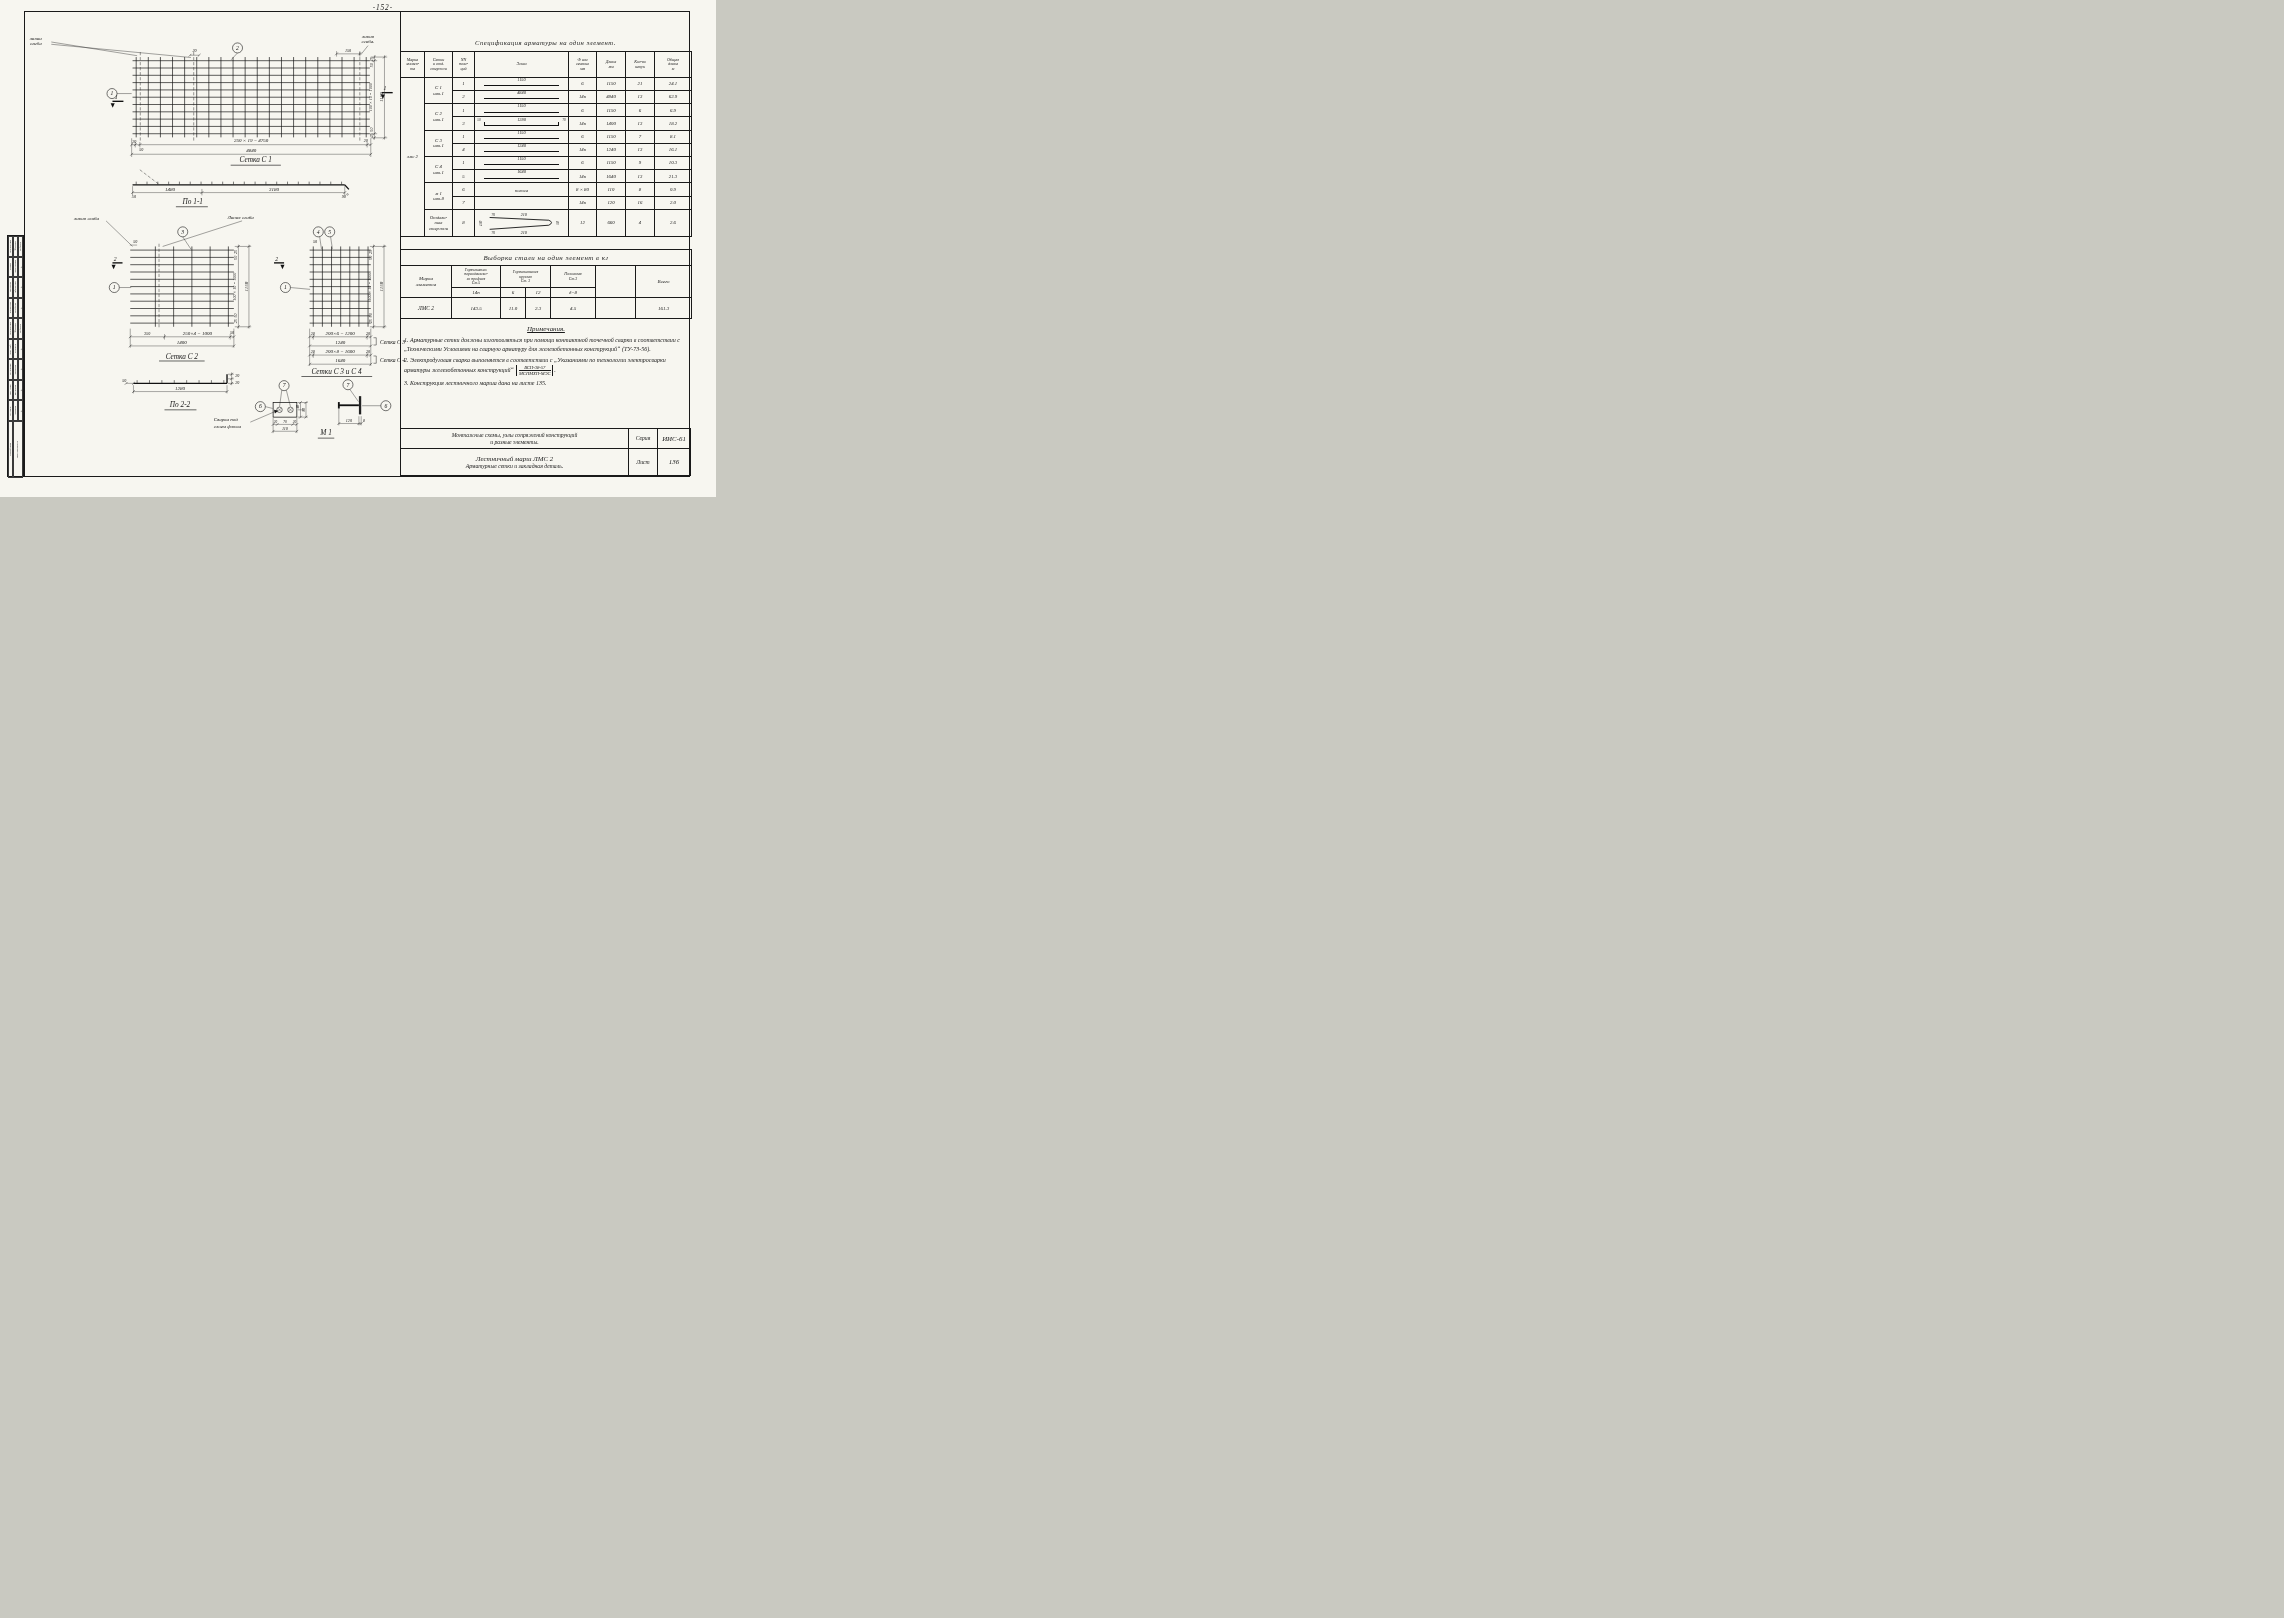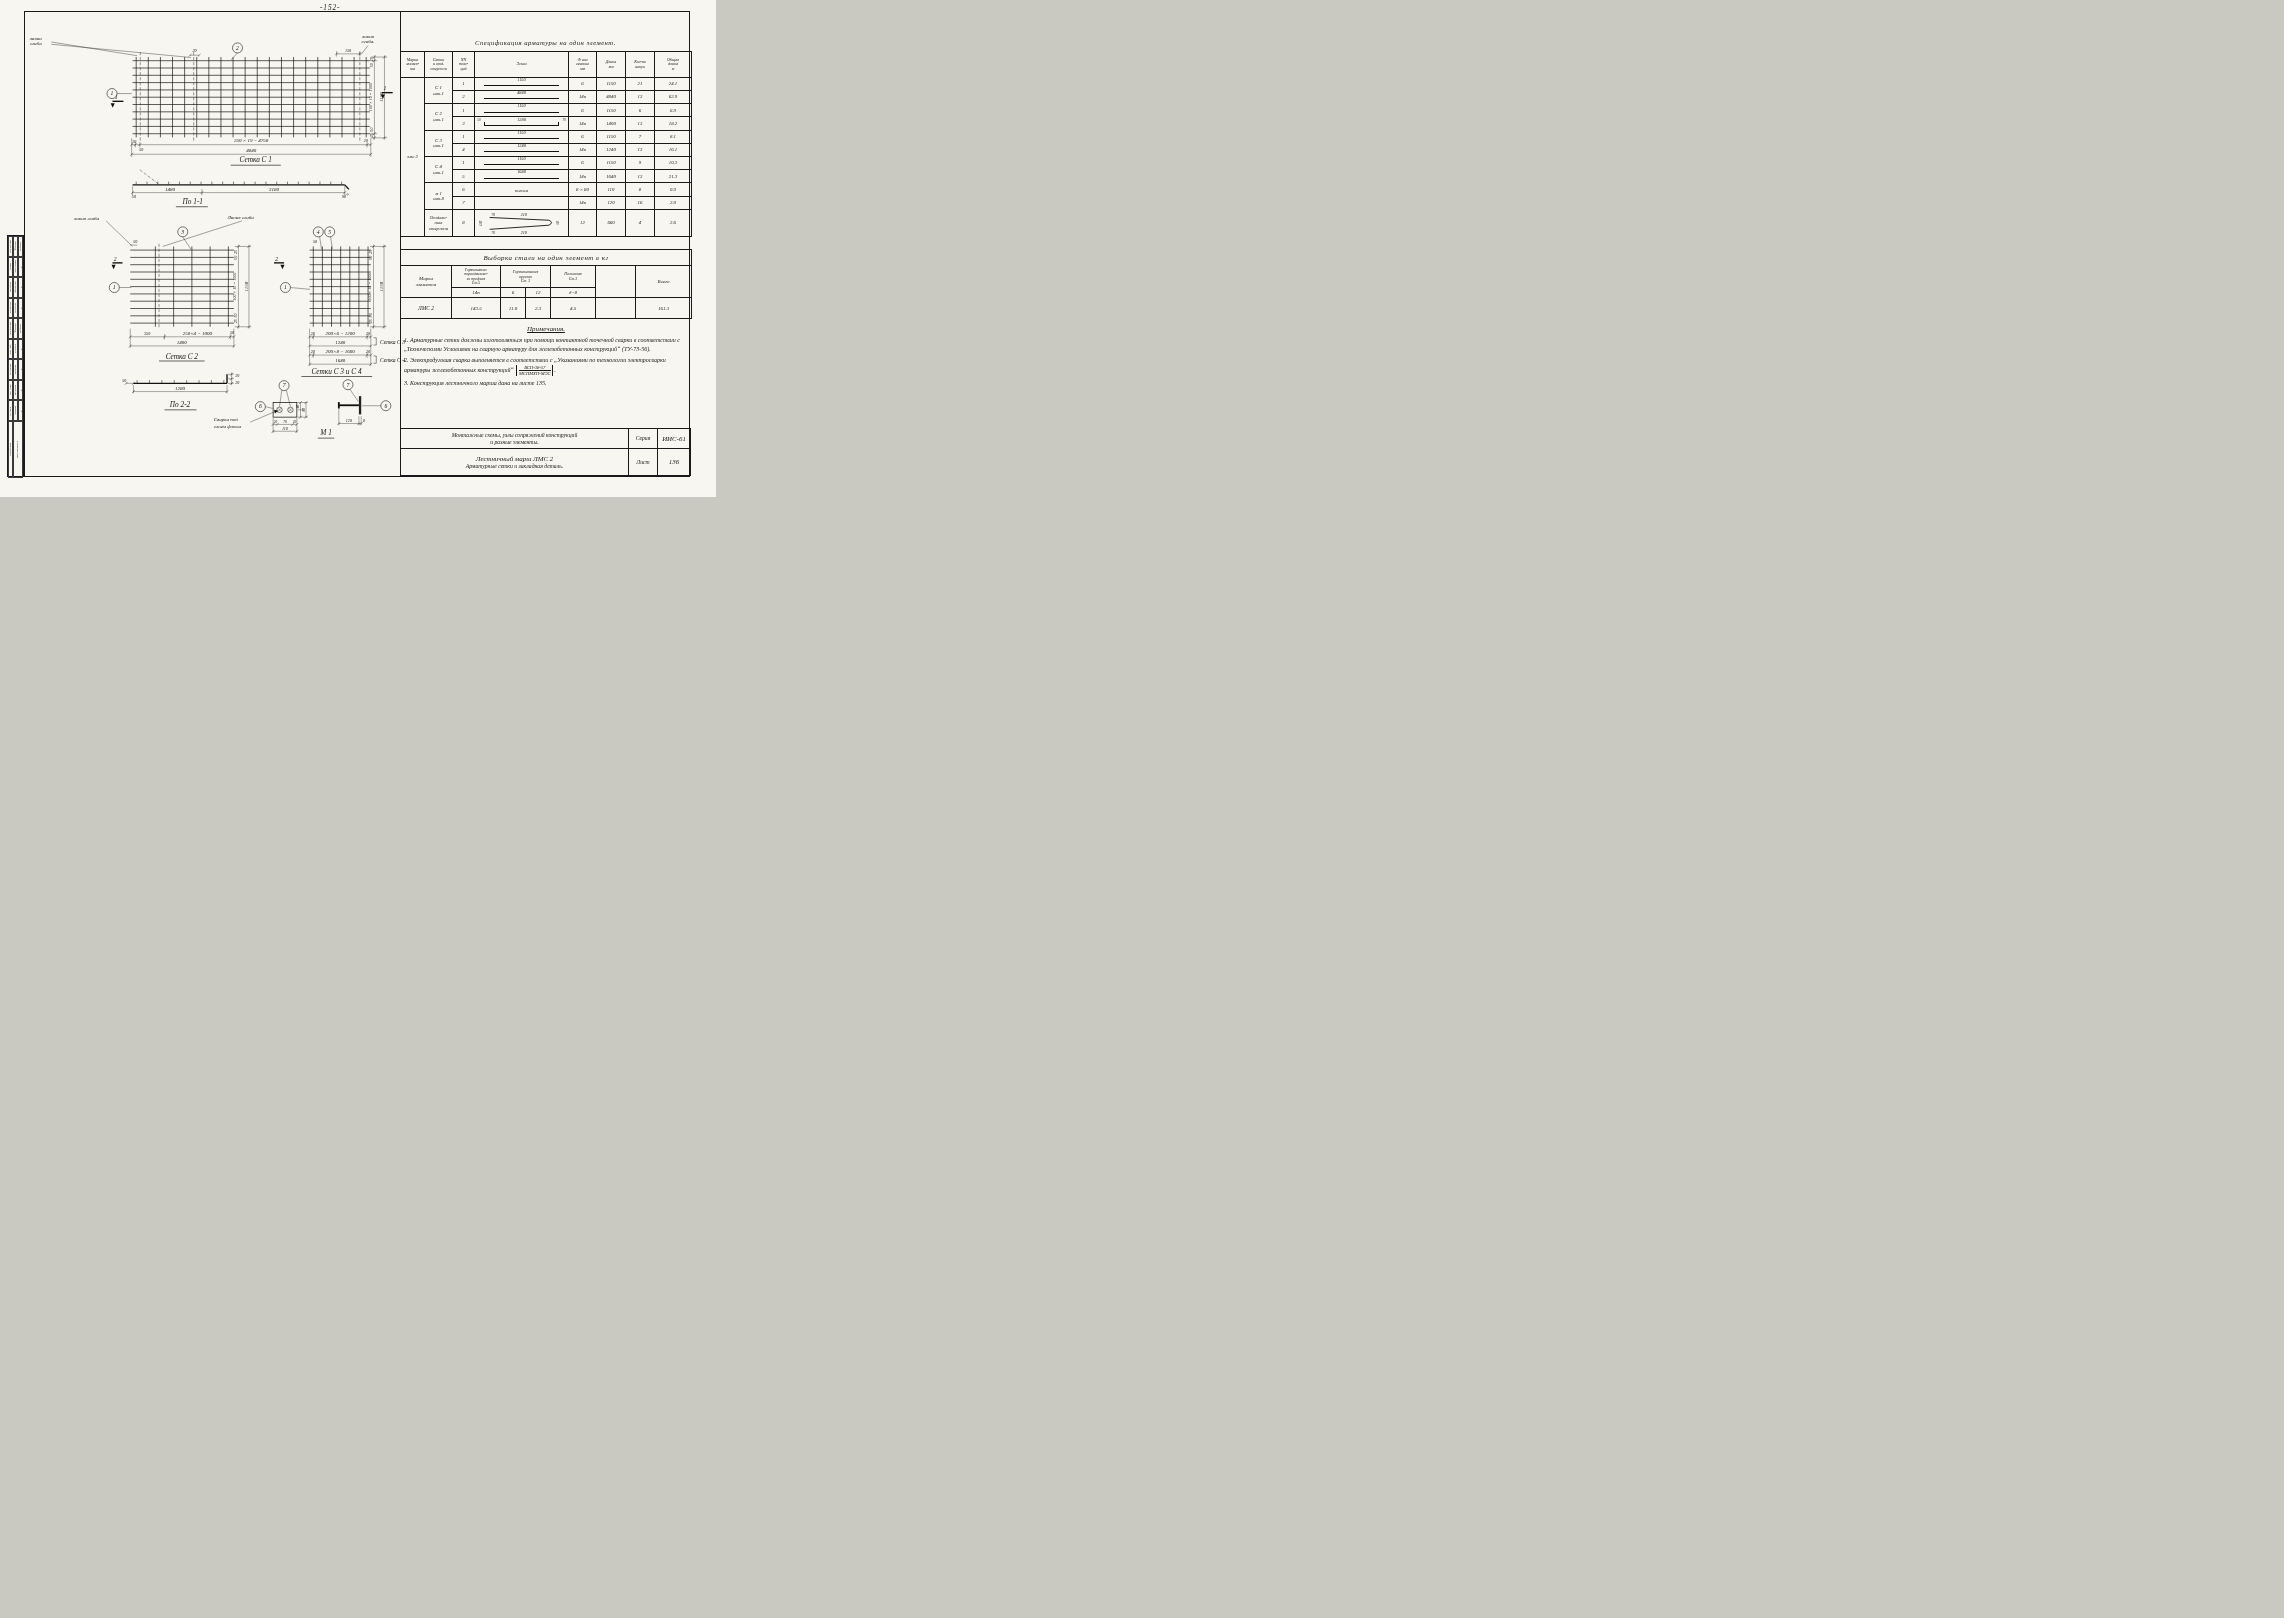--- a/index.html
+++ b/index.html
@@ -1,20 +1,20 @@
 <!DOCTYPE html>
 <html style="font-size:7.3px"><head>
 <meta charset="utf-8">
 <style>
   html,body{margin:0;padding:0;background:#c9c9c1;}
   .sheet{position:relative;width:716px;height:497px;background:#f7f6f0;color:#1a1a1a;
          font-family:"Liberation Serif",serif;font-style:italic;overflow:hidden;}
   .frame{position:absolute;left:24px;top:10.5px;width:666px;height:466px;border:0.9px solid #1a1a1a;box-sizing:border-box;}
   .divider{position:absolute;left:400px;top:10.5px;height:466px;width:0;border-left:0.8px solid #1a1a1a;}
-  .pageno{position:absolute;left:320px;top:2.7px;width:73px;text-align:left;font-size:7.3px;letter-spacing:0.9px;}
+  .pageno{position:absolute;left:320px;top:2.7px;width:73px;text-align:right;font-size:7.3px;letter-spacing:0.9px;}
 
   svg.draw{position:absolute;left:0;top:0;}
   svg text{font-family:"Liberation Serif",serif;font-style:italic;fill:#161616;}
   .t7{font-size:7.5px}.t8{font-size:9px}.t10{font-size:11px}.t12{font-size:12.5px}.t15{font-size:16px}
   .dim{stroke:#333;stroke-width:0.9}
   .u{stroke:#151515;stroke-width:1.4}
   .dash{stroke:#222;stroke-width:1;stroke-dasharray:7 4}
   .thick{stroke:#111;stroke-width:3}
   .bk{stroke:#222;stroke-width:1.1;fill:none}
   .leader{stroke:#222;stroke-width:0.9;fill:none}

